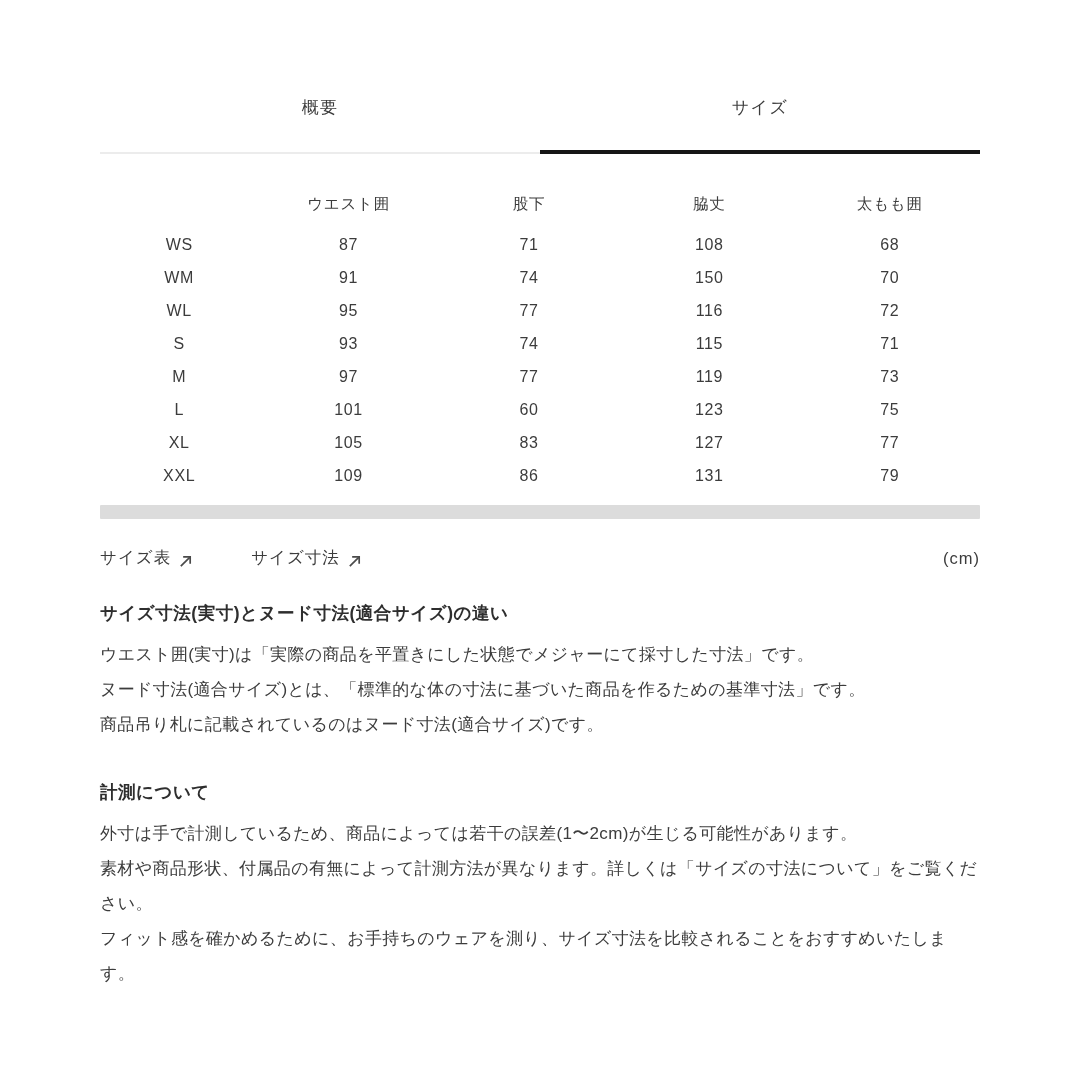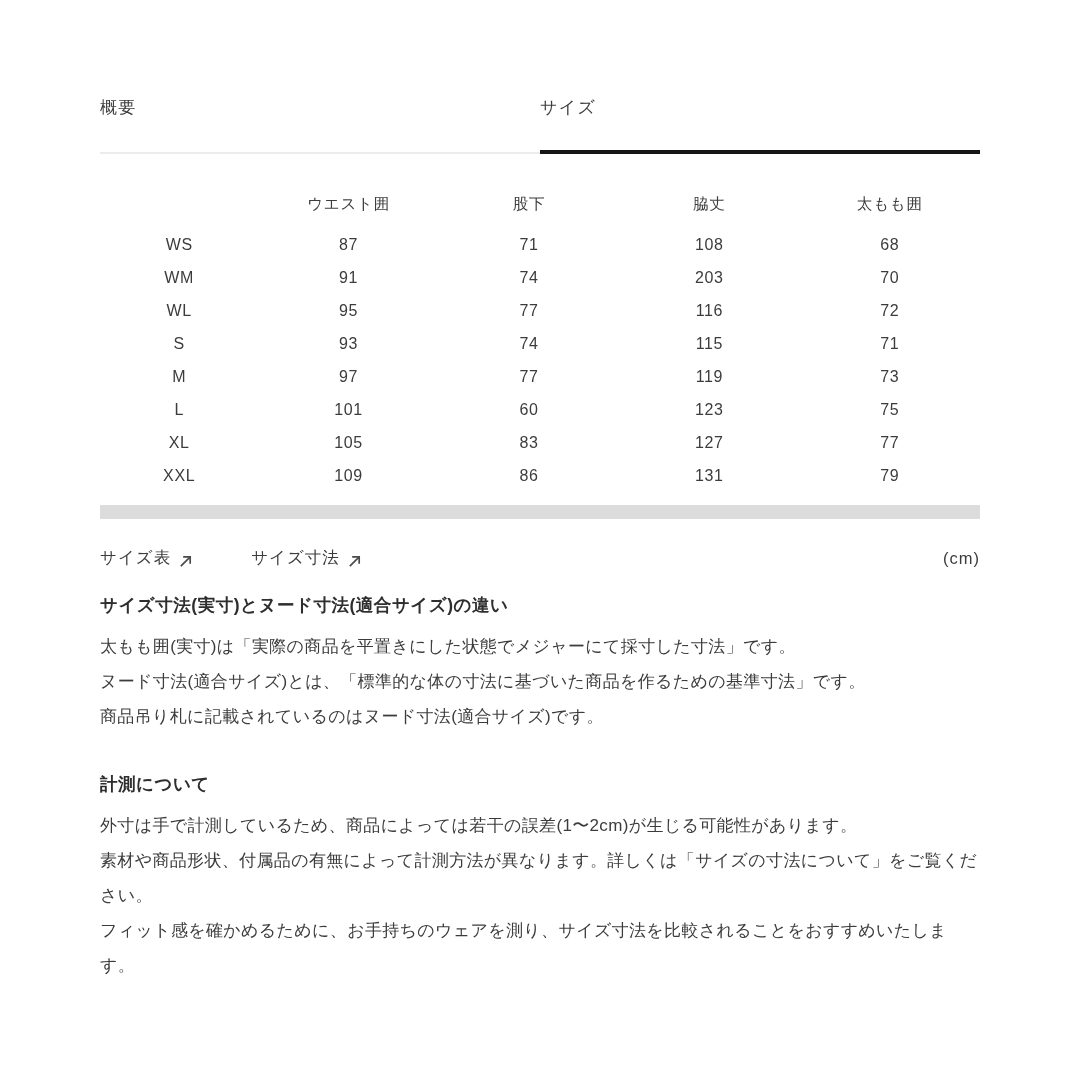--- a/index.html
+++ b/index.html
@@ -7,21 +7,21 @@
     width:1080px;height:1080px;
     font-family:"Liberation Sans","DejaVu Sans",sans-serif;
     color:#383838;
     -webkit-font-smoothing:antialiased;
   }
   .page{width:880px;margin:0 auto;padding-top:96px;}
 
   
   .tabbar{display:flex;width:100%;}
   .tab{
-    flex:1;
+    flex:1;text-align:center;
     font-size:17px;line-height:24px;letter-spacing:0.08em;
     padding-bottom:24px;cursor:pointer;color:#3c3c3c;
     border-bottom:2px solid #ececec;
   }
   .tab.active{border-bottom:4px solid #161616;padding-bottom:30px;}
 
   
   table.size-table{
     width:100%;border-collapse:collapse;table-layout:fixed;
     margin-top:14px;font-size:16px;color:#3c3c3c;
@@ -47,21 +47,21 @@
   .chart-link{
     display:inline-flex;align-items:flex-end;gap:7px;
     color:#3c3c3c;text-decoration:none;letter-spacing:0.06em;cursor:pointer;
   }
   .chart-link + .chart-link{margin-left:58px;}
   .ext-arrow{width:15px;height:15px;display:inline-block;}
   .ext-arrow svg{display:block;}
   .unit{margin-left:auto;font-size:16.5px;letter-spacing:0.06em;color:#3c3c3c;}
 
   
-  .text-section{margin-top:22px;}
+  .text-section{margin-top:30px;}
   .text-section + .text-section{margin-top:36px;}
   .text-section h3{
     margin:0 0 10px 0;font-size:17.5px;font-weight:bold;color:#2e2e2e;
     letter-spacing:0.03em;line-height:28px;
   }
   .text-section p{
     margin:0;font-size:17px;line-height:35px;letter-spacing:0.02em;color:#3c3c3c;
   }
 </style>
 </head>
@@ -96,21 +96,21 @@
         <td>WS</td>
         <td>87</td>
         <td>71</td>
         <td>108</td>
         <td>68</td>
       </tr>
       <tr>
         <td>WM</td>
         <td>91</td>
         <td>74</td>
-        <td>203</td>
+        <td>150</td>
         <td>70</td>
       </tr>
       <tr>
         <td>WL</td>
         <td>95</td>
         <td>77</td>
         <td>116</td>
         <td>72</td>
       </tr>
       <tr>
@@ -170,21 +170,21 @@
           <path d="M3 13 L12.5 3.5"></path>
           <path d="M5.5 3 H13 V10.5"></path>
         </svg>
       </span>
     </a>
     <span class="unit">(cm)</span>
   </div>
 
   <div class="text-section">
     <h3>サイズ寸法(実寸)とヌード寸法(適合サイズ)の違い</h3>
-    <p>太もも囲(実寸)は「実際の商品を平置きにした状態でメジャーにて採寸した寸法」です。</p>
+    <p>ウエスト囲(実寸)は「実際の商品を平置きにした状態でメジャーにて採寸した寸法」です。</p>
     <p>ヌード寸法(適合サイズ)とは、「標準的な体の寸法に基づいた商品を作るための基準寸法」です。</p>
     <p>商品吊り札に記載されているのはヌード寸法(適合サイズ)です。</p>
   </div>
 
   <div class="text-section">
     <h3>計測について</h3>
     <p>外寸は手で計測しているため、商品によっては若干の誤差(1〜2cm)が生じる可能性があります。</p>
     <p>素材や商品形状、付属品の有無によって計測方法が異なります。詳しくは「サイズの寸法について」をご覧ください。</p>
     <p>フィット感を確かめるために、お手持ちのウェアを測り、サイズ寸法を比較されることをおすすめいたします。</p>
   </div>

